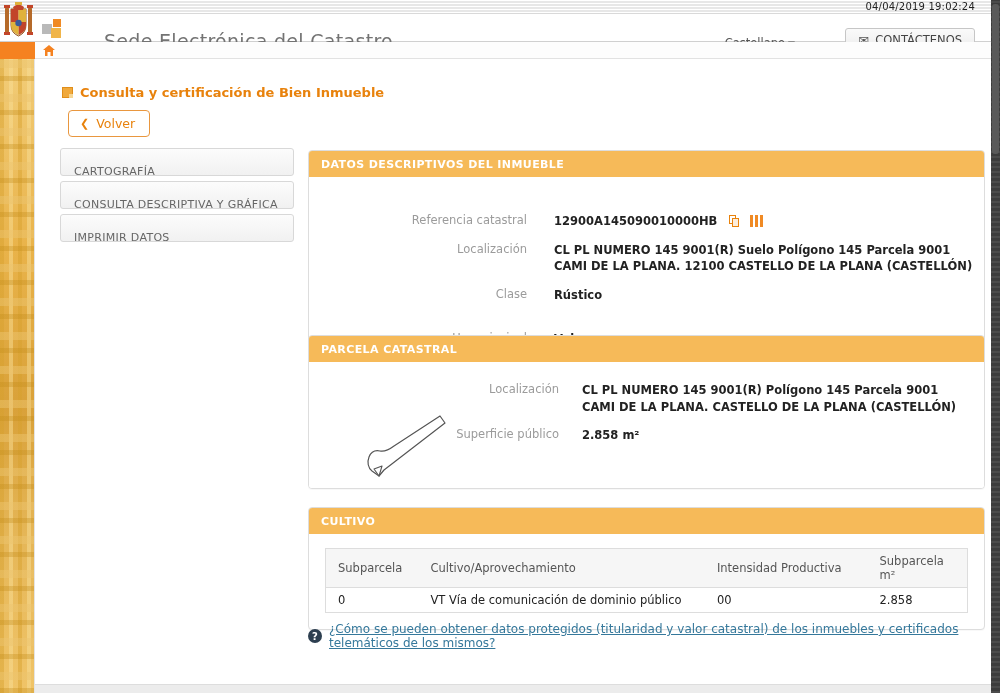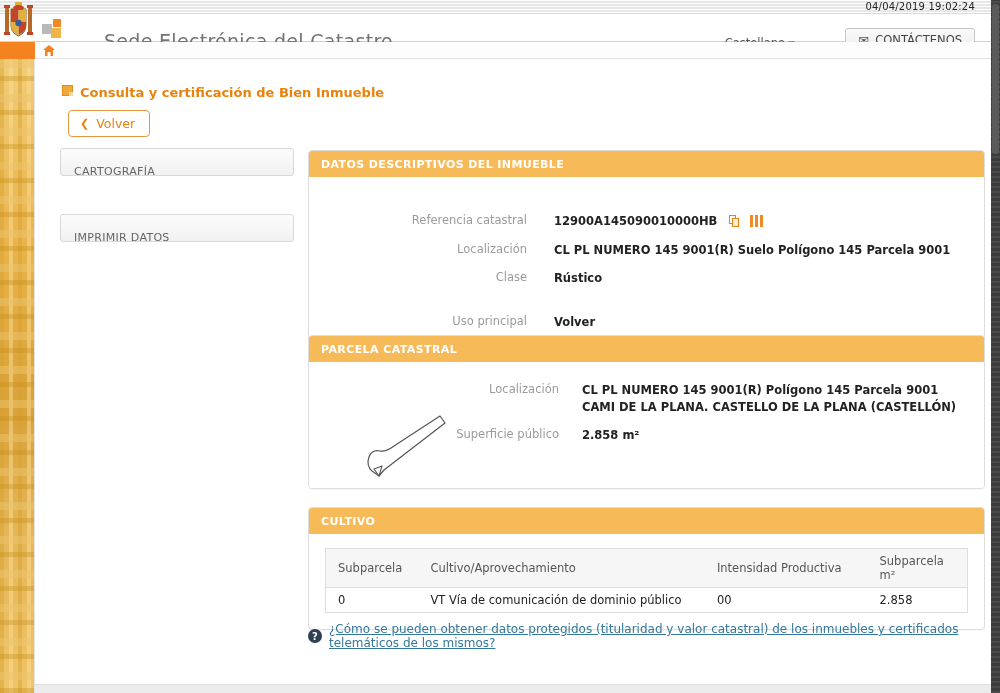--- a/index.html
+++ b/index.html
@@ -44,21 +44,21 @@
 
   
   .scrollbar { position:absolute; right:0; top:0; width:9px; height:693px; background:#3c3c3c;
     background-image:repeating-linear-gradient(0deg, rgba(255,255,255,0.08) 0 2px, rgba(0,0,0,0) 2px 5px); }
   .scroll-thumb { position:absolute; right:1px; top:4px; width:7px; height:150px; background:#5a5a5a; border-radius:3px; }
 
   
   .footbar { position:absolute; left:35px; top:684px; width:956px; height:9px; background:#ececec; border-top:1px solid #ddd; }
 
   
-  .heading { position:absolute; left:62px; top:85px; display:flex; align-items:flex-start; gap:7px; }
+  .heading { position:absolute; left:62px; top:85px; display:flex; align-items:center; gap:7px; }
   .heading .hico { width:11px; height:11px; background:#f0a93c; border:1px solid #e08e1a; position:relative; }
   .heading .hico:after { content:""; position:absolute; right:-1px; bottom:-1px; width:4px; height:4px; background:#f6d694; }
   .heading .htext { font-size:13px; font-weight:bold; color:#e8820c; }
 
   .volver-btn { position:absolute; left:68px; top:110px; height:27px; padding:0 14px 0 11px;
     background:#fff; border:1px solid #e9973f; border-radius:4px; color:#e8820c; font-size:12.5px;
     font-family:inherit; display:flex; align-items:center; gap:7px; cursor:pointer; }
   .volver-btn .chev { font-size:11px; font-weight:bold; }
 
   
@@ -159,20 +159,21 @@
     <span class="hico"></span>
     <span class="htext">Consulta y certificación de Bien Inmueble</span>
   </div>
 
   <button class="volver-btn">
     <span class="chev">❮</span>
     <span>Volver</span>
   </button>
 
   <button class="side-btn" style="top:148px;">CARTOGRAFÍA</button>
+  <button class="side-btn" style="top:181px;">CONSULTA DESCRIPTIVA Y GRÁFICA</button>
   <button class="side-btn" style="top:214px;">IMPRIMIR DATOS</button>
 
   <div class="panel p1" style="top:150px;">
     <div class="panel-head">DATOS DESCRIPTIVOS DEL INMUEBLE</div>
     <div class="panel-body" style="padding:36px 0 14px 0;">
       <div class="frow">
         <div class="flabel">Referencia catastral</div>
         <div class="fvalue">
           <span>12900A145090010000HB</span>
           <span class="ref-icons">
@@ -185,20 +186,21 @@
                 <i></i>
                 <i></i>
               </span>
           </span>
         </div>
       </div>
       <div class="frow">
         <div class="flabel">Localización</div>
         <div class="fvalue">
           <div>CL PL NUMERO 145 9001(R) Suelo Polígono 145 Parcela 9001</div>
+          <div>CAMI DE LA PLANA. 12100 CASTELLO DE LA PLANA (CASTELLÓN)</div>
         </div>
       </div>
       <div class="frow">
         <div class="flabel">Clase</div>
         <div class="fvalue">Rústico</div>
       </div>
       <div class="frow" style="margin-bottom:4px;margin-top:27px;">
         <div class="flabel">Uso principal</div>
         <div class="fvalue">Volver</div>
       </div>

